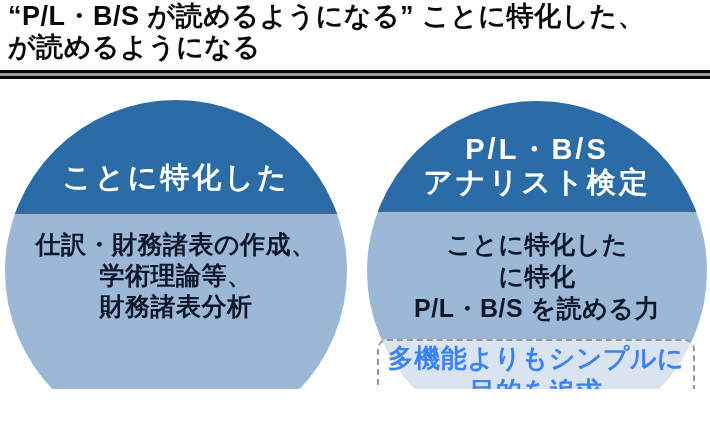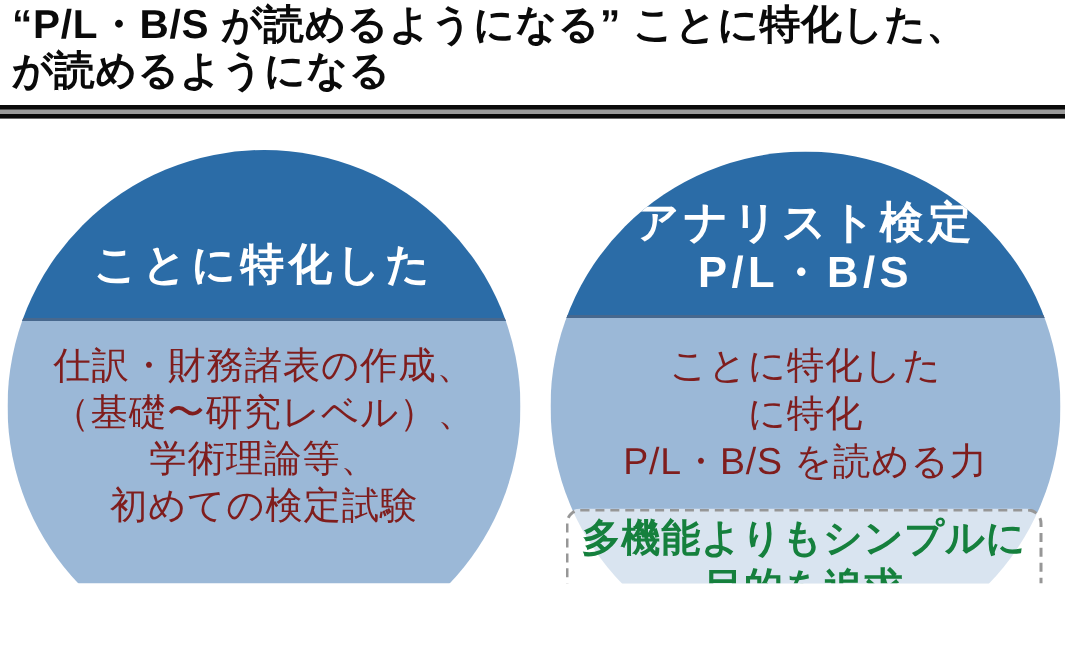--- a/index.html
+++ b/index.html
@@ -80,22 +80,22 @@
     white-space: nowrap;
   }
   .circle-bottom {
     background: #9BB8D7;
     box-sizing: border-box;
     text-align: center;
   }
   .circle-left .circle-bottom { height: 228px; padding-top: 15px; }
   .circle-right .circle-bottom { height: 229px; padding-top: 16px; }
   .body-line {
-    color: #7f1d1d;
-    font-weight: normal;
+    color: #0f172a;
+    font-weight: bold;
     font-size: 25px;
     line-height: 31px;
     letter-spacing: 0.5px;
     white-space: nowrap;
   }
   .circle-right .body-line { line-height: 32px; }
 
   
   .callout {
     position: absolute;
@@ -107,21 +107,21 @@
     border: 2px dashed #979797;
     border-radius: 10px;
     background: rgba(255, 255, 255, 0.62);
     display: flex;
     flex-direction: column;
     justify-content: center;
     align-items: center;
     z-index: 5;
   }
   .callout-line {
-    color: #15803d;
+    color: #3b82f6;
     font-weight: bold;
     font-size: 26px;
     line-height: 33px;
     letter-spacing: 0.5px;
     text-align: center;
     white-space: nowrap;
   }
 </style>
 </head>
 <body>
@@ -134,30 +134,29 @@
   </div>
 
   <div class="divider"></div>
 
   <div class="circle circle-left">
     <div class="circle-top">
       <div class="circle-header">ことに特化した</div>
     </div>
     <div class="circle-bottom">
       <div class="body-line">仕訳・財務諸表の作成、</div>
-      <div class="body-line">（基礎〜研究レベル）、</div>
       <div class="body-line">学術理論等、</div>
-      <div class="body-line">初めての検定試験</div>
+      <div class="body-line">財務諸表分析</div>
     </div>
   </div>
 
   <div class="circle circle-right">
     <div class="circle-top">
+      <div class="circle-header">P/L・B/S</div>
       <div class="circle-header">アナリスト検定</div>
-      <div class="circle-header">P/L・B/S</div>
     </div>
     <div class="circle-bottom">
       <div class="body-line">ことに特化した</div>
       <div class="body-line">に特化</div>
       <div class="body-line">P/L・B/S を読める力</div>
     </div>
   </div>
 
   <div class="callout">
     <div class="callout-line">多機能よりもシンプルに</div>

